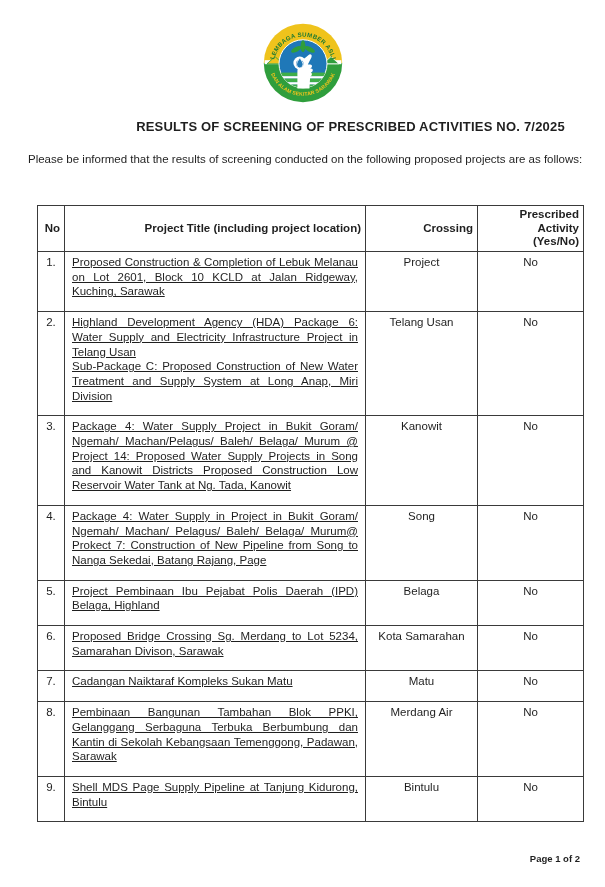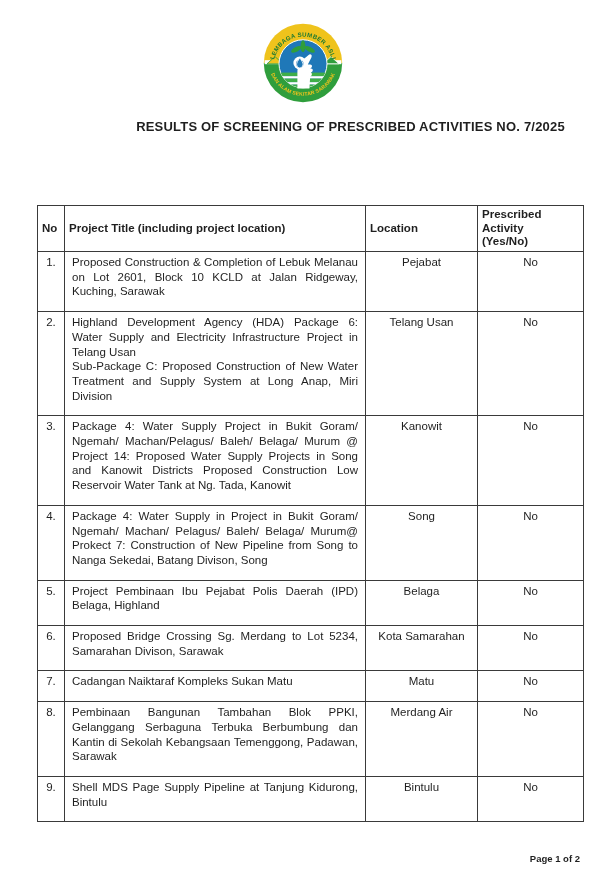--- a/index.html
+++ b/index.html
@@ -46,34 +46,34 @@
     width: 546px;
     border-collapse: collapse;
     table-layout: fixed;
     font-size: 11.5px;
   }
   table.results th, table.results td {
     border: 1px solid #3a3a3a;
   }
   table.results th {
     font-weight: bold;
-    text-align: left;
+    text-align: right;
     vertical-align: middle;
     height: 41px;
     padding: 2px 4px;
     line-height: 13.5px;
     white-space: pre-line;
   }
   table.results td {
     vertical-align: top;
     padding: 3px 7px 12px 7px;
     line-height: 14.7px;
   }
   td.cell-no   { text-align: center; padding-left: 2px; padding-right: 2px; }
-  td.cell-title{ text-align: justify; white-space: pre-line; }
+  td.cell-title{ text-align: justify; white-space: pre-line; text-decoration: underline; }
   td.cell-loc  { text-align: center; }
   td.cell-yn   { text-align: center; }
   .footer {
     position: absolute;
     right: 25px;
     bottom: 23px;
     font-size: 9.5px;
     color: #1f1f1f;
     font-weight: bold;
   }
@@ -133,61 +133,62 @@
         <textPath href="#arcTop" startOffset="50%" text-anchor="middle">LEMBAGA SUMBER ASLI</textPath>
       </text>
       <text font-size="6.4" fill="#EFC31C" letter-spacing="0.2">
         <textPath href="#arcBottom" startOffset="50%" text-anchor="middle">DAN ALAM SEKITAR SARAWAK</textPath>
       </text>
     </svg>
   </div>
 
   <div class="doc-title">RESULTS OF SCREENING OF PRESCRIBED ACTIVITIES NO. 7/2025</div>
 
+  <div class="intro">Please be informed that the results of screening conducted on the following proposed projects are as follows:</div>
 
   <table class="results">
     <colgroup>
       <col style="width:27px">
       <col style="width:301px">
       <col style="width:112px">
       <col style="width:106px">
     </colgroup>
     <thead>
       <tr>
         <th>No</th>
         <th>Project Title (including project location)</th>
-        <th>Location</th>
+        <th>Crossing</th>
         <th>Prescribed
 Activity
 (Yes/No)</th>
       </tr>
     </thead>
     <tbody>
       <tr>
         <td class="cell-no">1.</td>
         <td class="cell-title">Proposed Construction &amp; Completion of Lebuk Melanau on Lot 2601, Block 10 KCLD at Jalan Ridgeway, Kuching, Sarawak</td>
-        <td class="cell-loc">Pejabat</td>
+        <td class="cell-loc">Project</td>
         <td class="cell-yn">No</td>
       </tr>
       <tr>
         <td class="cell-no">2.</td>
         <td class="cell-title">Highland Development Agency (HDA) Package 6: Water Supply and Electricity Infrastructure Project in Telang Usan
 Sub-Package C: Proposed Construction of New Water Treatment and Supply System at Long Anap, Miri Division</td>
         <td class="cell-loc">Telang Usan</td>
         <td class="cell-yn">No</td>
       </tr>
       <tr>
         <td class="cell-no">3.</td>
         <td class="cell-title">Package 4: Water Supply Project in Bukit Goram/ Ngemah/ Machan/Pelagus/ Baleh/ Belaga/ Murum @ Project 14: Proposed Water Supply Projects in Song and Kanowit Districts Proposed Construction Low Reservoir Water Tank at Ng. Tada, Kanowit</td>
         <td class="cell-loc">Kanowit</td>
         <td class="cell-yn">No</td>
       </tr>
       <tr>
         <td class="cell-no">4.</td>
-        <td class="cell-title">Package 4: Water Supply in Project in Bukit Goram/ Ngemah/ Machan/ Pelagus/ Baleh/ Belaga/ Murum@ Prokect 7: Construction of New Pipeline from Song to Nanga Sekedai, Batang Divison, Song</td>
+        <td class="cell-title">Package 4: Water Supply in Project in Bukit Goram/ Ngemah/ Machan/ Pelagus/ Baleh/ Belaga/ Murum@ Prokect 7: Construction of New Pipeline from Song to Nanga Sekedai, Batang Rajang, Page</td>
         <td class="cell-loc">Song</td>
         <td class="cell-yn">No</td>
       </tr>
       <tr>
         <td class="cell-no">5.</td>
         <td class="cell-title">Project Pembinaan Ibu Pejabat Polis Daerah (IPD) Belaga, Highland</td>
         <td class="cell-loc">Belaga</td>
         <td class="cell-yn">No</td>
       </tr>
       <tr>

